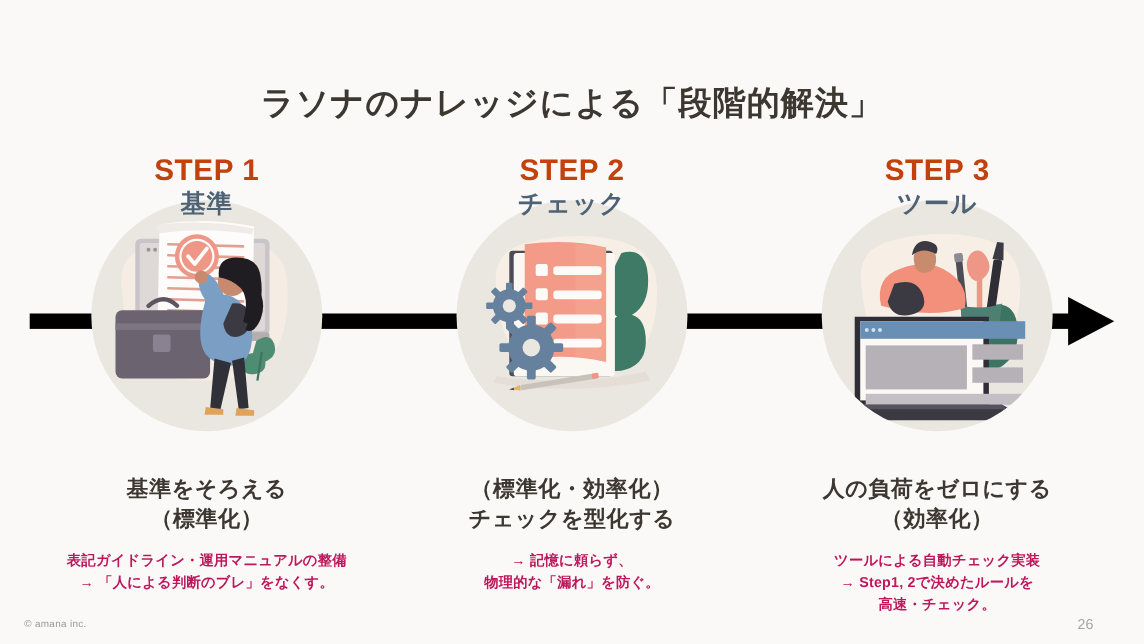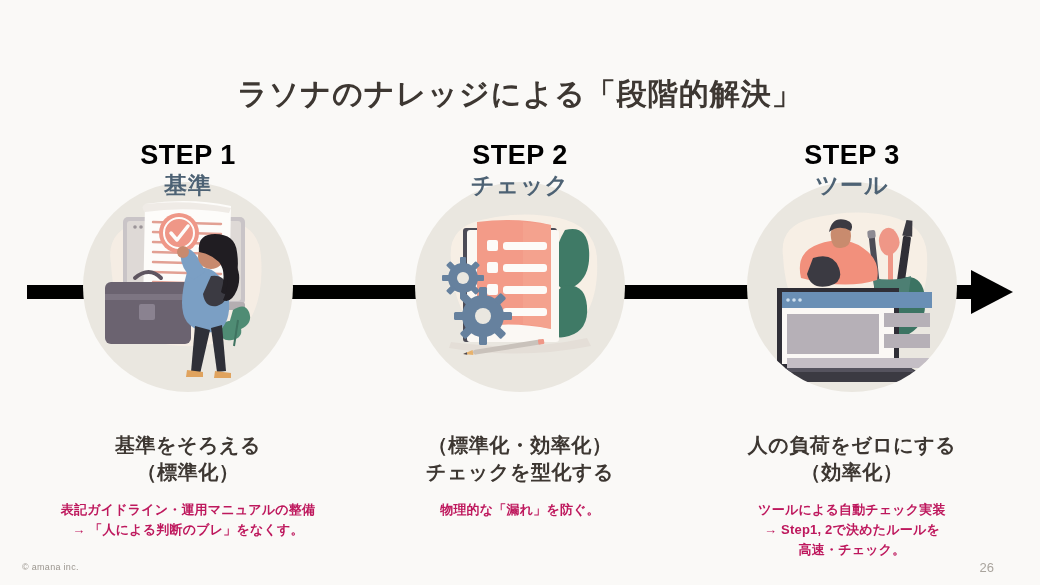--- a/index.html
+++ b/index.html
@@ -80,21 +80,21 @@
   .step-2 { left: 350px; }
   .step-3 { left: 682px; }
 
   .step-head {
     position: relative;
     z-index: 3;
   }
   .step-num {
     font-size: 27px;
     font-weight: bold;
-    color: #000000;
+    color: #c2410c;
     line-height: 30px;
     letter-spacing: 0.5px;
   }
   .step-word {
     font-size: 23px;
     font-weight: bold;
     color: #4d6274;
     line-height: 30px;
     letter-spacing: 1px;
   }
@@ -334,20 +334,21 @@
             </g>
           </g>
         </svg>
       </div>
 
       <div class="cap">
         <div class="cap-line">（標準化・効率化）</div>
         <div class="cap-line">チェックを型化する</div>
       </div>
       <div class="body-text">
+        <div class="body-line">→ 記憶に頼らず、</div>
         <div class="body-line">物理的な「漏れ」を防ぐ。</div>
       </div>
     </div>
 
     <div class="step step-3">
       <div class="step-head">
         <div class="step-num">STEP 3</div>
         <div class="step-word">ツール</div>
       </div>
 

